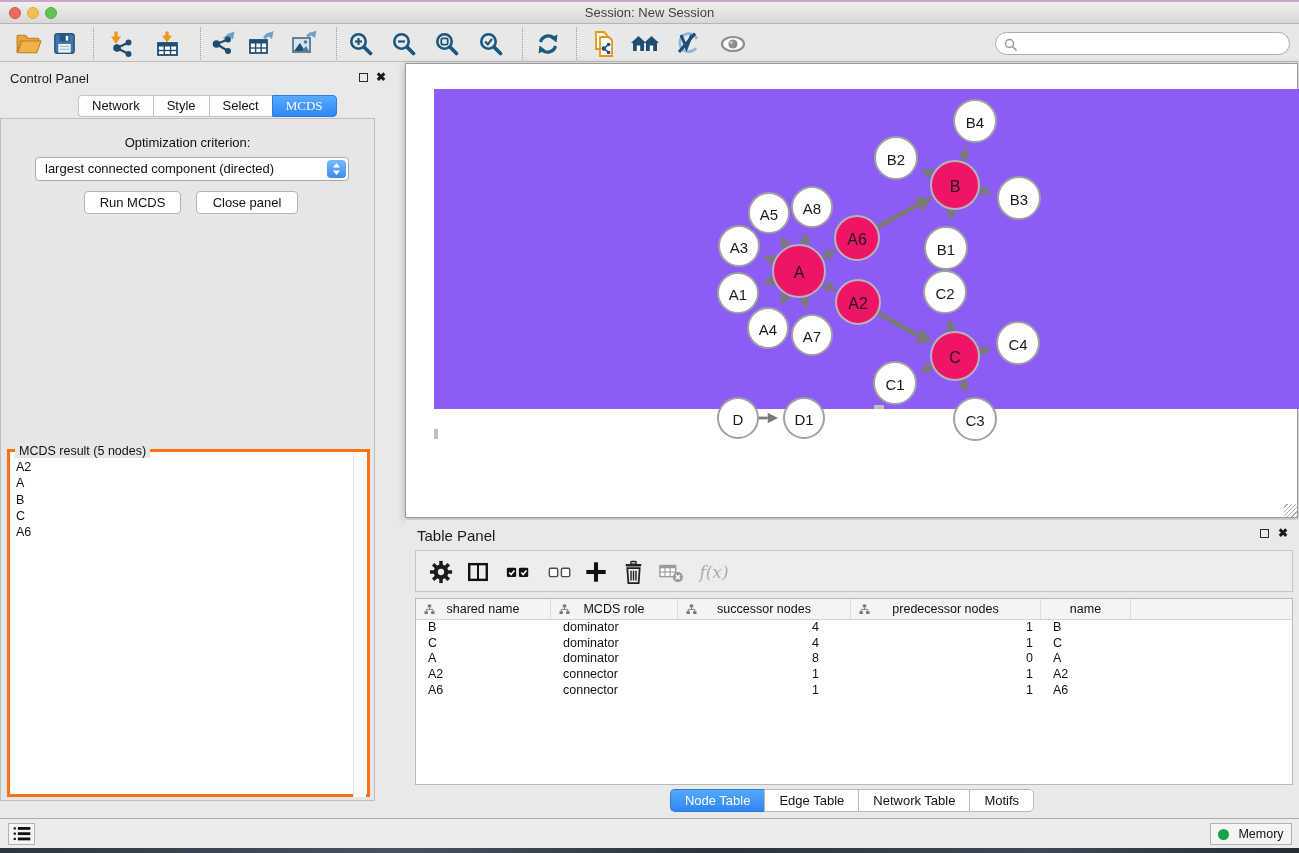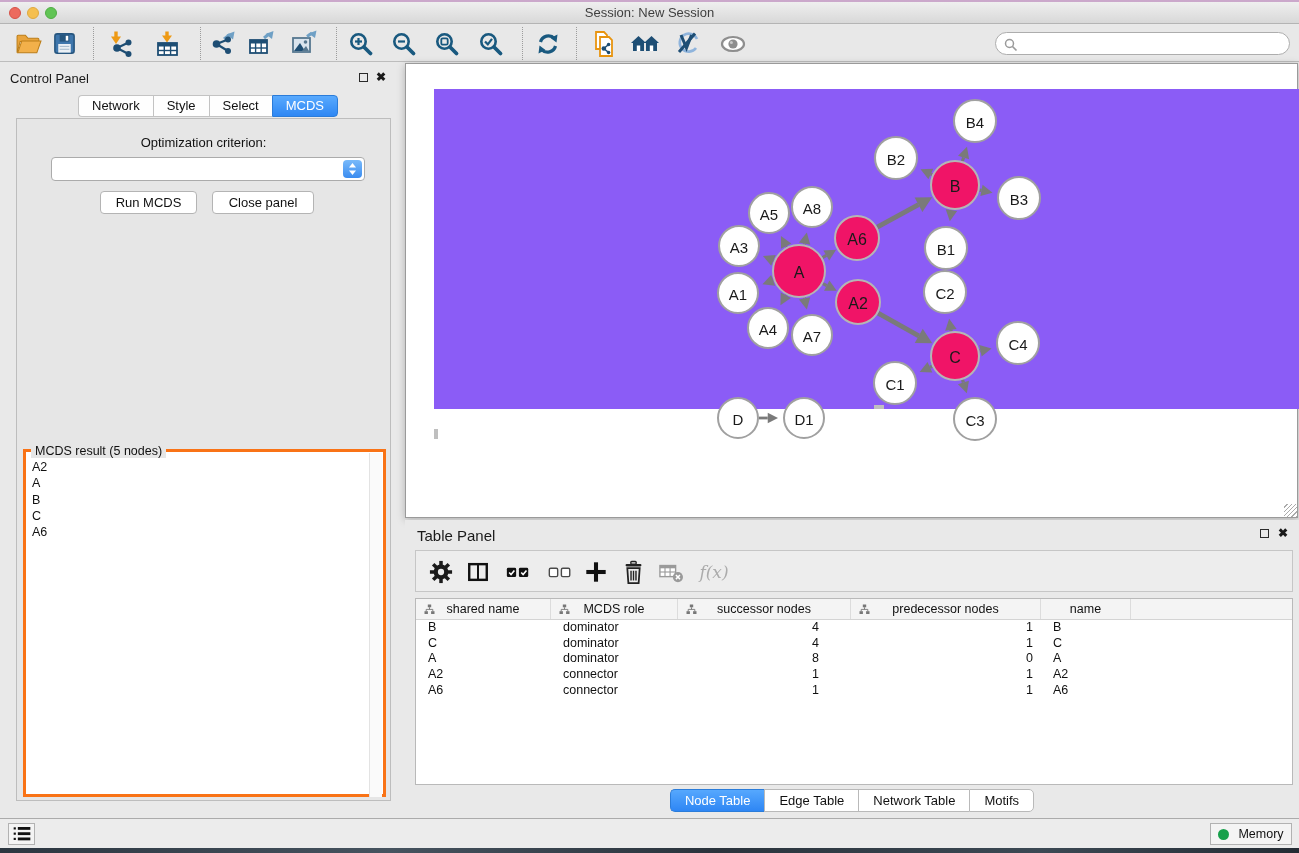--- a/index.html
+++ b/index.html
@@ -20,23 +20,23 @@
   #toolbar-search input { position:absolute; left:26px; top:1px; width:262px; height:19px; border:none; outline:none; font-size:12px; background:transparent; }
 
   
   #control-panel { left:0; top:62px; width:391px; height:753px; background:#E9E9E9; }
   #cp-title { position:absolute; left:10px; top:9px; font-size:13px; color:#1A1A1A; }
   .panel-float { position:absolute; width:9px; height:9px; border:1.5px solid #2A2A2A; }
   .panel-close { position:absolute; font-size:12px; font-weight:700; color:#1A1A1A; line-height:11px; }
   #cp-tabs { position:absolute; left:78px; top:33px; display:flex; }
   .cp-tab { height:22px; line-height:20px; padding:0 13px; font-size:13px; background:#FEFEFE; border:1px solid #C3C3C3; border-right:none; color:#111; }
   .cp-tab:first-child { border-radius:4px 0 0 4px; }
-  .cp-tab:last-child  { border-radius:0 4px 4px 0; border-right:1px solid #C3C3C3; }
+  .cp-tab:last-child  { border-radius:0 4px 4px 0; border-right:1px solid #C3C3C3;font-family:Liberation Serif, serif; }
   .cp-tab.active { background:linear-gradient(#59AAFE,#2E87F4); border-color:#2B7CD9; color:#FFFFFF; }
-  #cp-content { position:absolute; left:16px; top:56px; width:375px; height:683px; background:#E6E6E6; border:1px solid #BDBDBD; }
+  #cp-content { position:absolute; left:0; top:56px; width:375px; height:683px; background:#E6E6E6; border:1px solid #BDBDBD; }
   #opt-label { position:absolute; left:0; top:16px; width:100%; text-align:center; font-size:13px; color:#111; }
   #criterion-select { position:absolute; left:34px; top:38px; width:314px; height:24px; background:#FFFFFF; border:1px solid #ABABAB; border-radius:4px; }
   #criterion-value { position:absolute; left:9px; top:0; line-height:22px; font-size:13px; color:#111; white-space:nowrap; }
   #criterion-stepper { position:absolute; right:2px; top:2px; width:19px; height:18px; border-radius:4px; background:linear-gradient(#79BAFA,#3A8CF0); }
   .btn { position:absolute; height:23px; background:#FFFFFF; border:1px solid #B4B4B4; border-radius:4px; font-size:13px; color:#111; text-align:center; line-height:21px; }
   #mcds-result { position:absolute; left:6px; top:330px; width:363px; height:348px; background:#FFFFFF; border:3px solid #f97316; }
   #mcds-result-title { position:absolute; left:5px; top:-8px; background:#E6E6E6; padding:0 4px; font-size:12.5px; color:#111; }
   #mcds-list { position:absolute; left:6px; top:7px; width:330px; font-size:12.5px; color:#111; }
   .mcds-item { height:16.3px; line-height:16.3px; }
   #mcds-scrollbar { position:absolute; right:1px; top:1px; width:13px; height:344px; background:#FAFAFA; border-left:1px solid #E3E3E3; }
@@ -252,20 +252,21 @@
   <div class="panel-close" style="left:376px;top:10px;">✖</div>
   <div id="cp-tabs">
       <div class="cp-tab">Network</div>
       <div class="cp-tab">Style</div>
       <div class="cp-tab">Select</div>
       <div class="cp-tab active">MCDS</div>
     </div>
   <div id="cp-content">
     <div id="opt-label">Optimization criterion:</div>
     <div id="criterion-select">
+      <div id="criterion-value">largest connected component (directed)</div>
       <div id="criterion-stepper">
         <svg width="19" height="18" viewBox="0 0 19 18">
             <polygon points="9.5,3 13,7.5 6,7.5" fill="#FFFFFF"></polygon>
             <polygon points="9.5,15 13,10.5 6,10.5" fill="#FFFFFF"></polygon>
           </svg>
       </div>
     </div>
     <div class="btn" style="left:83px;top:72px;width:97px;">Run MCDS</div>
     <div class="btn" style="left:195px;top:72px;width:102px;">Close panel</div>
     <div id="mcds-result">

